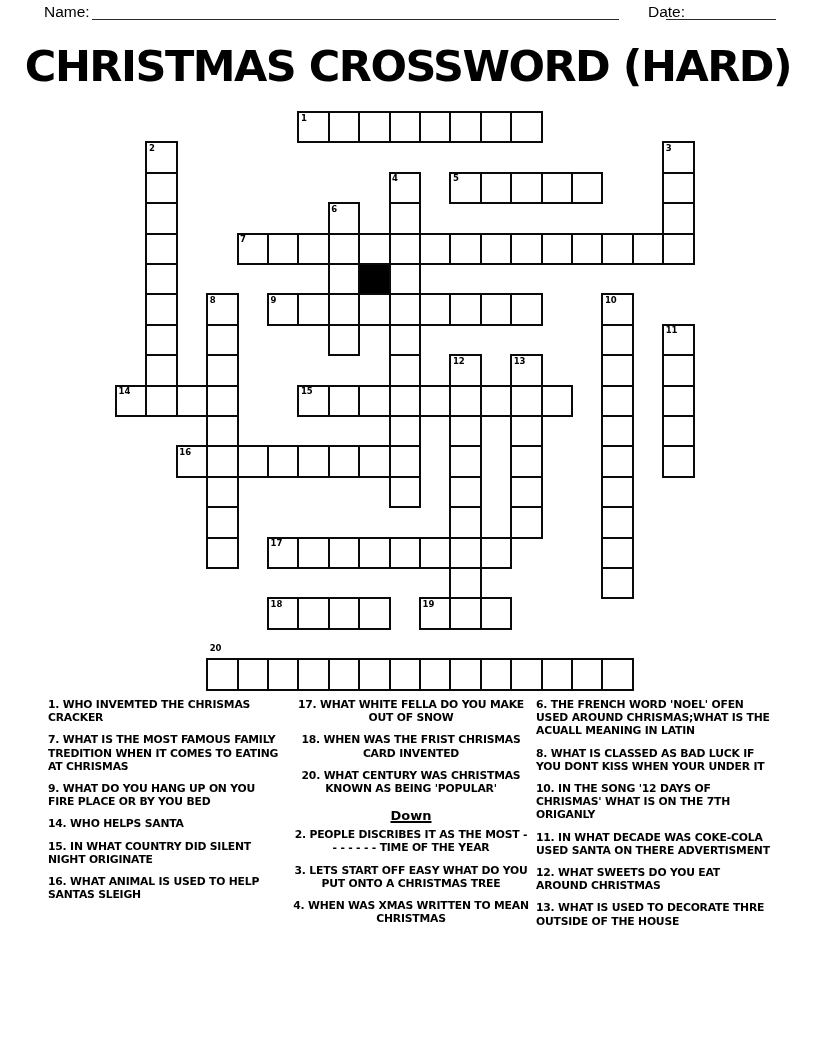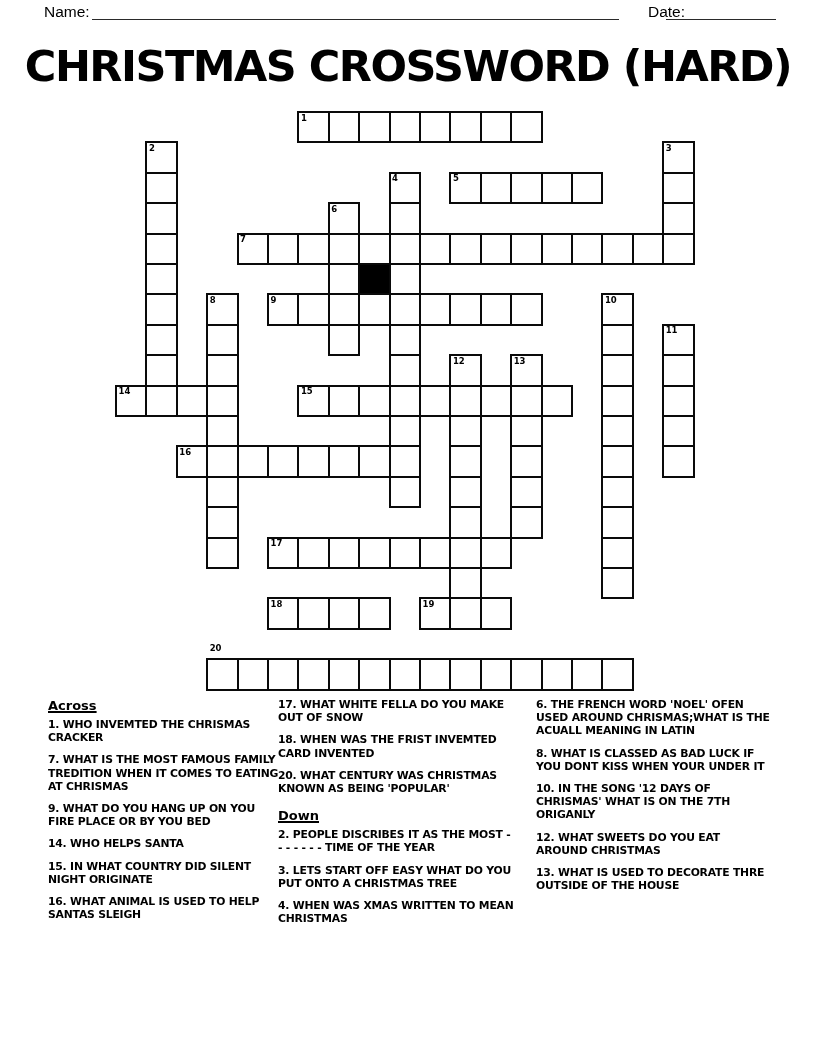--- a/index.html
+++ b/index.html
@@ -204,36 +204,36 @@
     <div class="cellnum" style="left: 3.5px; top: 276.1px;">14</div>
     <div class="cellnum" style="left: 185.9px; top: 276.1px;">15</div>
     <div class="cellnum" style="left: 64.3px; top: 336.9px;">16</div>
     <div class="cellnum" style="left: 155.5px; top: 428.1px;">17</div>
     <div class="cellnum" style="left: 155.5px; top: 488.9px;">18</div>
     <div class="cellnum" style="left: 307.5px; top: 488.9px;">19</div>
     <div class="cellnum" style="left: 94.7px; top: 533px;">20</div>
   </div>
 
 <div class="clue-col" style="left: 48px; width: 236px;">
-    <div class="clue-header">Across</div>
     <div class="clue"><span>1. </span><span>WHO INVEMTED THE CHRISMAS CRACKER</span></div>
     <div class="clue"><span>7. </span><span>WHAT IS THE MOST FAMOUS FAMILY TREDITION WHEN IT COMES TO EATING AT CHRISMAS</span></div>
     <div class="clue"><span>9. </span><span>WHAT DO YOU HANG UP ON YOU FIRE PLACE OR BY YOU BED</span></div>
     <div class="clue"><span>14. </span><span>WHO HELPS SANTA</span></div>
     <div class="clue"><span>15. </span><span>IN WHAT COUNTRY DID SILENT NIGHT ORIGINATE</span></div>
     <div class="clue"><span>16. </span><span>WHAT ANIMAL IS USED TO HELP SANTAS SLEIGH</span></div>
   </div>
-<div class="clue-col" style="left: 278px; width: 240px;">
+<div class="clue-col" style="left: 291px; width: 240px; text-align: center;">
     <div class="clue"><span>17. </span><span>WHAT WHITE FELLA DO YOU MAKE OUT OF SNOW</span></div>
-    <div class="clue"><span>18. </span><span>WHEN WAS THE FRIST INVEMTED CARD INVENTED</span></div>
+    <div class="clue"><span>18. </span><span>WHEN WAS THE FRIST CHRISMAS CARD INVENTED</span></div>
     <div class="clue"><span>20. </span><span>WHAT CENTURY WAS CHRISTMAS KNOWN AS BEING 'POPULAR'</span></div>
     <div class="clue-header gap">Down</div>
     <div class="clue"><span>2. </span><span>PEOPLE DISCRIBES IT AS THE MOST - - - - - - - TIME OF THE YEAR</span></div>
     <div class="clue"><span>3. </span><span>LETS START OFF EASY WHAT DO YOU PUT ONTO A CHRISTMAS TREE</span></div>
     <div class="clue"><span>4. </span><span>WHEN WAS XMAS WRITTEN TO MEAN CHRISTMAS</span></div>
   </div>
 <div class="clue-col" style="left: 536px; width: 236px;">
     <div class="clue"><span>6. </span><span>THE FRENCH WORD 'NOEL' OFEN USED AROUND CHRISMAS;WHAT IS THE ACUALL MEANING IN LATIN</span></div>
     <div class="clue"><span>8. </span><span>WHAT IS CLASSED AS BAD LUCK IF YOU DONT KISS WHEN YOUR UNDER IT</span></div>
     <div class="clue"><span>10. </span><span>IN THE SONG '12 DAYS OF CHRISMAS' WHAT IS ON THE 7TH ORIGANLY</span></div>
+    <div class="clue"><span>11. </span><span>IN WHAT DECADE WAS COKE-COLA USED SANTA ON THERE ADVERTISMENT</span></div>
     <div class="clue"><span>12. </span><span>WHAT SWEETS DO YOU EAT AROUND CHRISTMAS</span></div>
     <div class="clue"><span>13. </span><span>WHAT IS USED TO DECORATE THRE OUTSIDE OF THE HOUSE</span></div>
   </div>
 
 </body></html>

